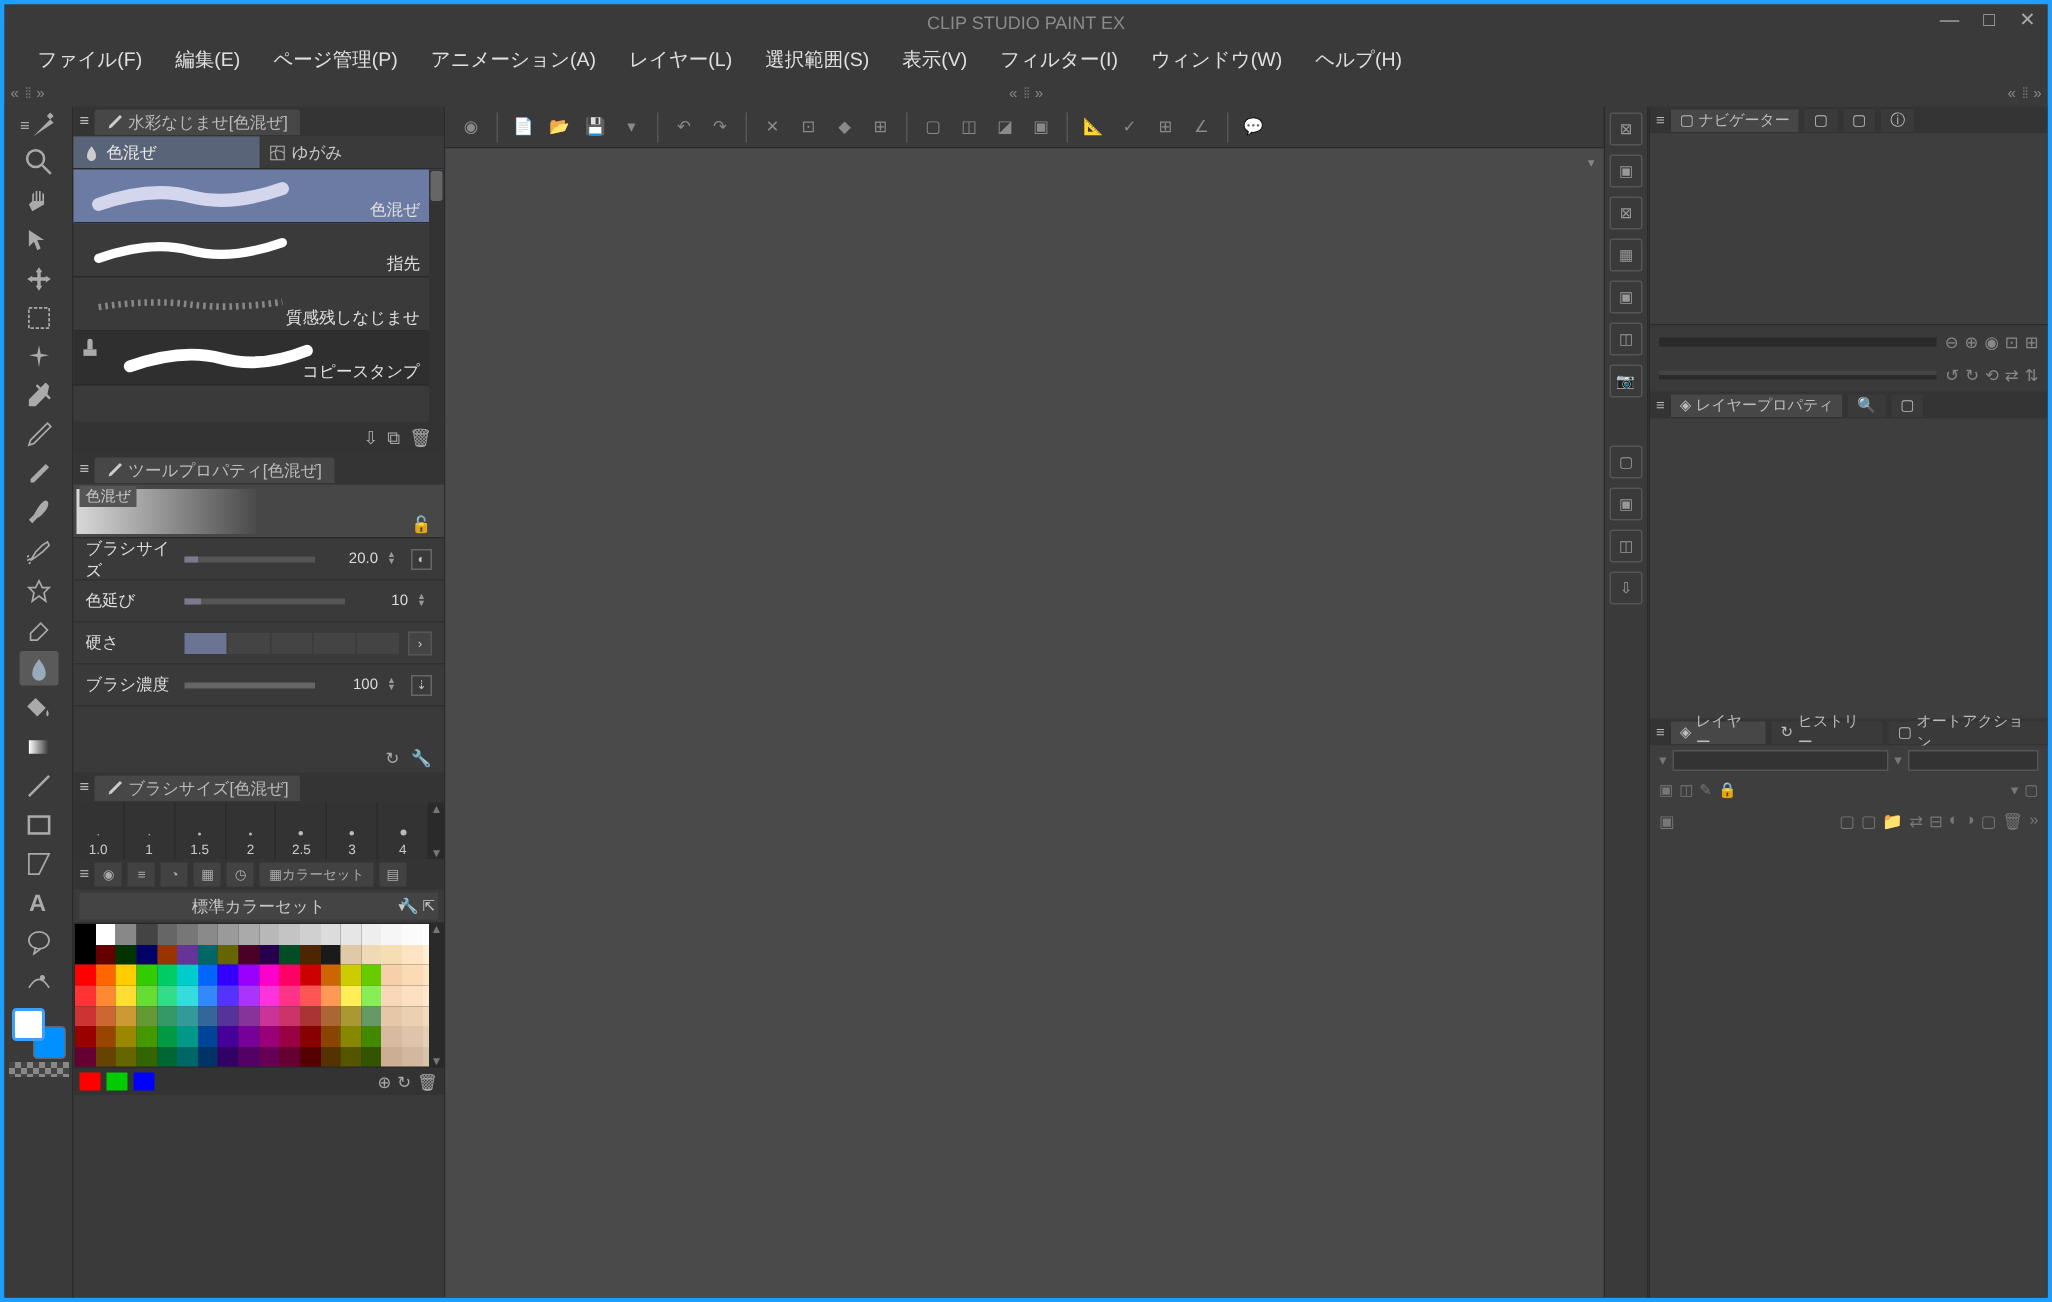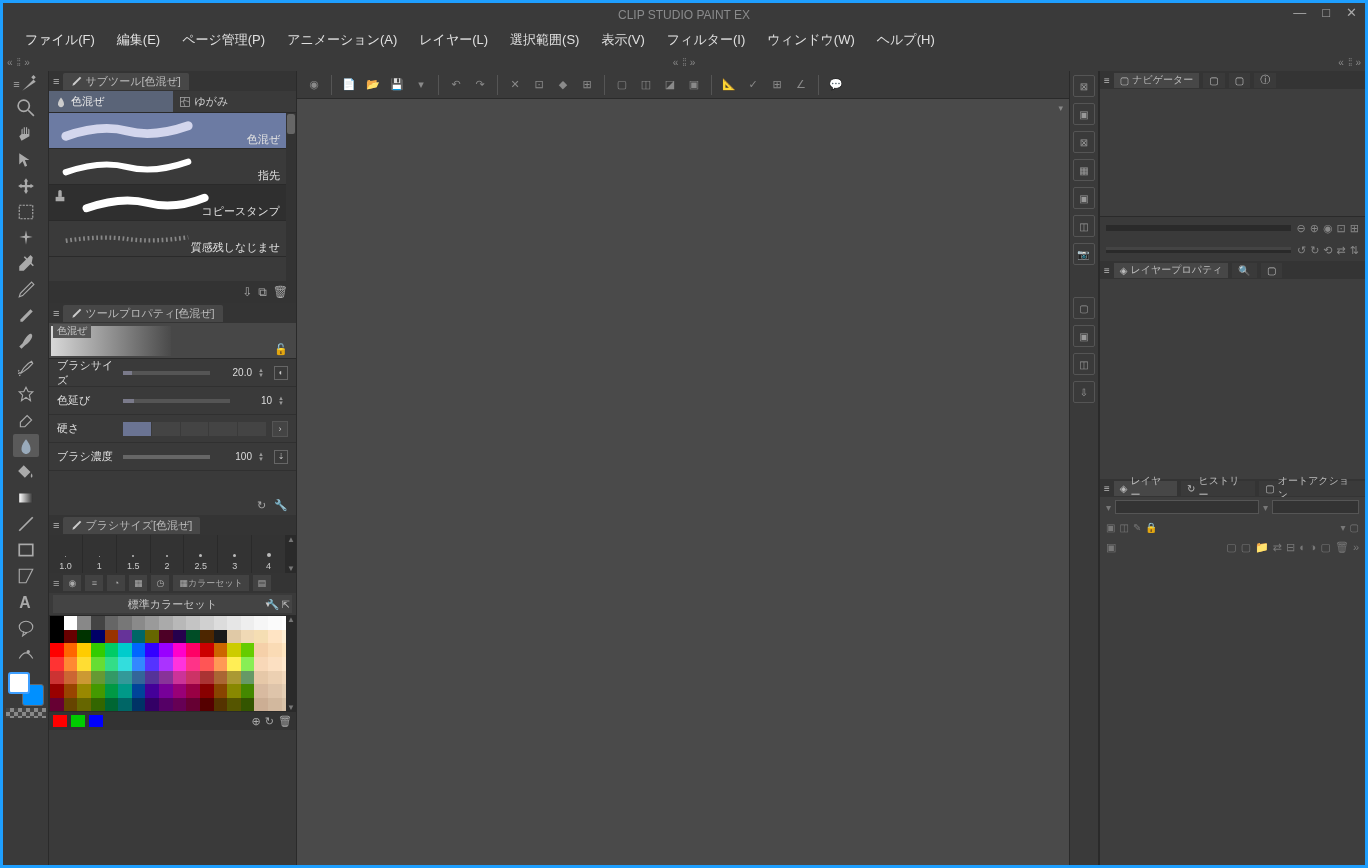--- a/index.html
+++ b/index.html
@@ -325,21 +325,21 @@
     </div>
 
     <div class="left-panels">
 
       <div class="panel-header">
         <span>≡</span>
         <span class="tab">
           <svg width="11" height="11" viewBox="0 0 16 16">
               <path d="M13 1 L15 3 L5 13 L2 14 L3 11 Z" fill="#ccc"></path>
             </svg>
-          <span>サブツール[色混ぜ]</span>
+          <span>水彩なじませ[色混ぜ]</span>
         </span>
       </div>
       <div class="subtool-tabs">
         <div class="subtool-tab active">
           <svg width="12" height="12" viewBox="0 0 16 16">
               <path d="M8 2 C5 6 4 8 4 11 C4 13 6 15 8 15 C10 15 12 13 12 11 C12 8 11 6 8 2" fill="#ccc"></path>
             </svg>
           <span>色混ぜ</span>
         </div>
         <div class="subtool-tab">
@@ -356,37 +356,37 @@
             <svg class="brush-stroke" viewBox="0 0 160 24">
                 <path d="M10 18 Q50 4 80 12 Q110 20 150 6" stroke="#eef" stroke-width="10" fill="none" stroke-linecap="round" opacity="0.8"></path>
               </svg>
             <span class="brush-label">色混ぜ</span>
           </div>
           <div class="brush-item">
             <svg class="brush-stroke" viewBox="0 0 160 24">
                 <path d="M10 18 Q50 4 80 12 Q110 20 150 6" stroke="#fff" stroke-width="7" fill="none" stroke-linecap="round"></path>
               </svg>
             <span class="brush-label">指先</span>
+          </div>
+          <div class="brush-item">
+            <svg class="brush-stroke" viewBox="0 0 160 24">
+                <path d="M10 14 Q50 8 80 12 Q110 16 150 10" stroke="#bbb" stroke-width="5" fill="none" stroke-dasharray="2 3" opacity="0.6"></path>
+              </svg>
+            <span class="brush-label">質感残しなじませ</span>
           </div>
           <div class="brush-item alt">
             <svg width="14" height="14" viewBox="0 0 16 16" style="position:absolute;left:4px;top:4px;">
                 <rect x="3" y="9" width="10" height="5" fill="#aaa"></rect>
                 <rect x="6" y="4" width="4" height="5" fill="#aaa"></rect>
                 <circle cx="8" cy="3" r="2" fill="#aaa"></circle>
               </svg>
             <svg class="brush-stroke" viewBox="0 0 160 24" style="margin-left:12px;">
                 <path d="M20 18 Q60 4 90 12 Q120 20 155 6" stroke="#fff" stroke-width="9" fill="none" stroke-linecap="round"></path>
               </svg>
             <span class="brush-label">コピースタンプ</span>
-          </div>
-          <div class="brush-item">
-            <svg class="brush-stroke" viewBox="0 0 160 24">
-                <path d="M10 14 Q50 8 80 12 Q110 16 150 10" stroke="#bbb" stroke-width="5" fill="none" stroke-dasharray="2 3" opacity="0.6"></path>
-              </svg>
-            <span class="brush-label">質感残しなじませ</span>
           </div>
         </div>
         <div style="height:24px;background:#3a3a3a;"></div>
         <div class="brush-list-scrollbar">
           <div class="brush-list-scrollbar-thumb"></div>
         </div>
       </div>
       <div class="brush-footer">
         <span>⇩</span>
         <span>⧉</span>

